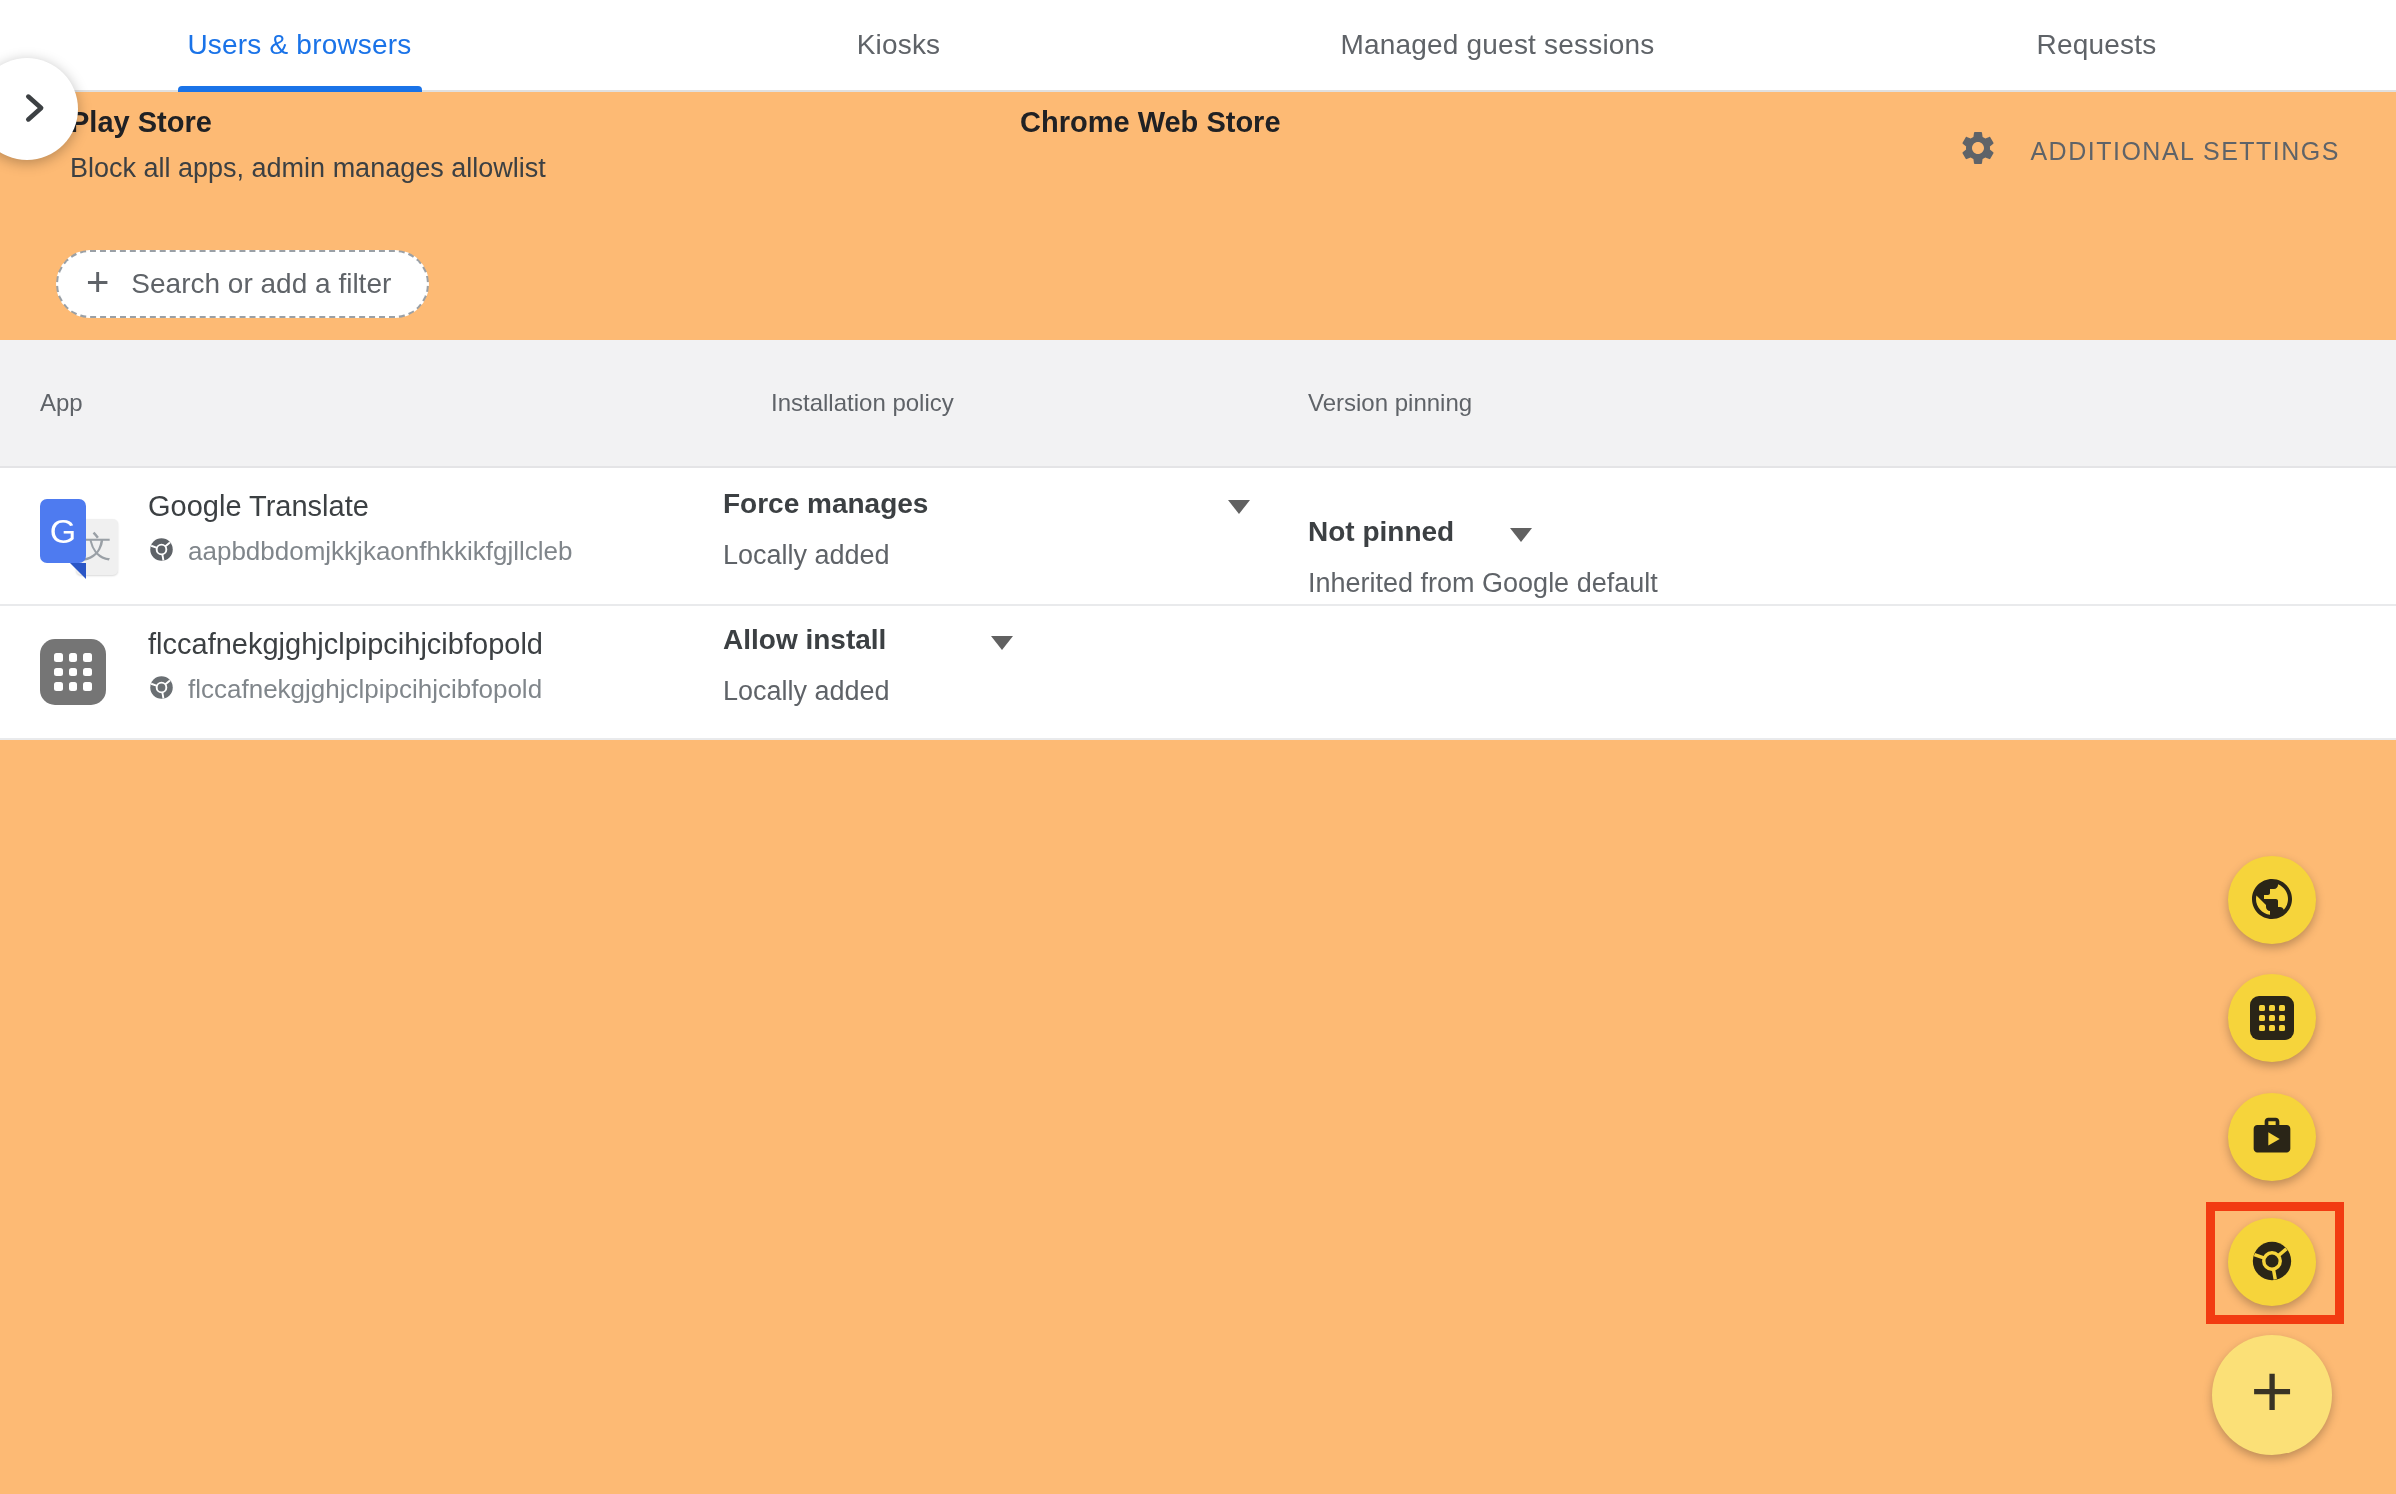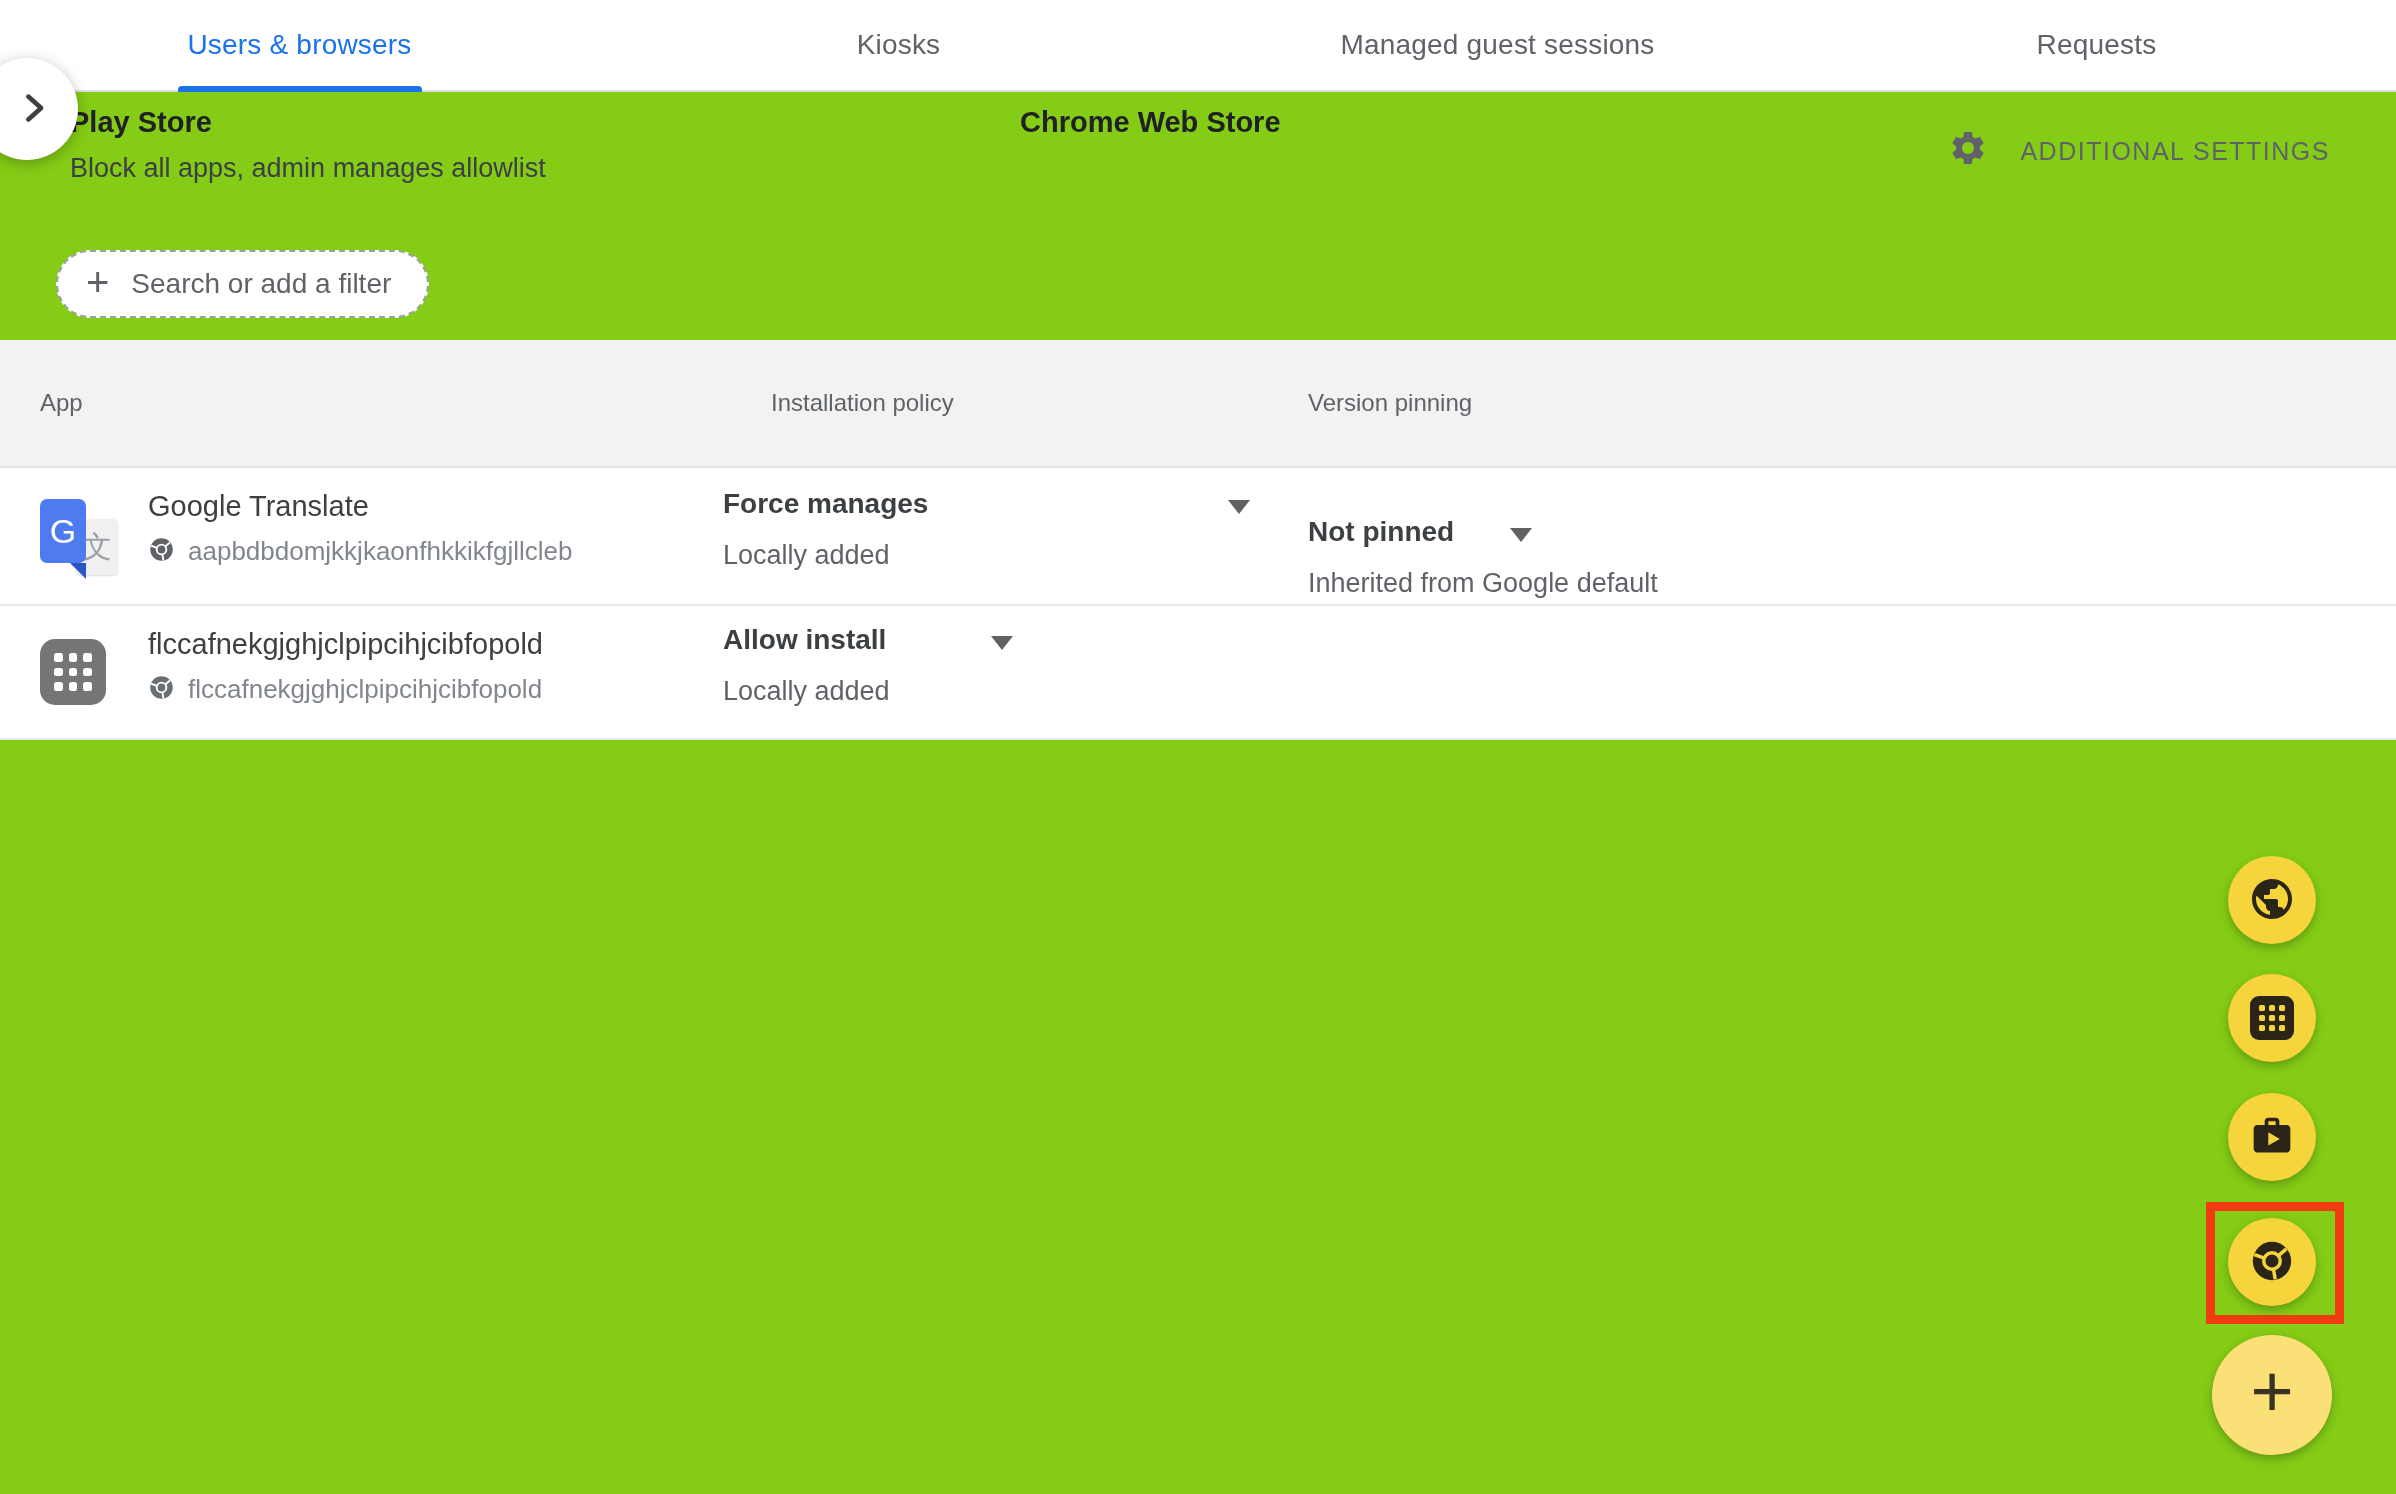--- a/index.html
+++ b/index.html
@@ -4,21 +4,21 @@
 <style>
   :root{
     --accent-blue:#1a73e8; --tab-inactive:#5f6368; --text-primary:#3c4043;
     --text-secondary:#5f6368; --text-tertiary:#80868b; --header-bg:#f2f2f3;
     --divider:#e9eaec; --fab-yellow:#f6d43b; --fab-plus-yellow:#fbe077;
     --fab-icon-dark:#2a2517; --highlight-red:#f23b11; --translate-blue:#4e7bf0;
   }
   *{margin:0;padding:0;box-sizing:border-box}
   html,body{width:2396px;height:1494px;overflow:hidden;background:#fff;
     font-family:"Liberation Sans", sans-serif;}
-  .app{position:relative;width:2396px;height:1494px;background:#84cc16;}
+  .app{position:relative;width:2396px;height:1494px;background:#fdba74;}
 
   
   .tabbar{position:absolute;left:0;top:0;width:2396px;height:92px;display:flex;
     border-bottom:2px solid #e0e0e0;background:#fff;}
   .tab{flex:1;display:flex;align-items:center;justify-content:center;position:relative;
     font-size:28px;font-weight:500;color:var(--tab-inactive);cursor:pointer;letter-spacing:.2px;}
   .tab.active{color:var(--accent-blue);}
   .tab.active .tab-underline{position:absolute;bottom:-2px;left:50%;margin-left:-122px;width:244px;height:6px;
     background:var(--accent-blue);border-radius:4px 4px 0 0;}
 
@@ -27,21 +27,21 @@
     background:#fff;border:none;box-shadow:0 3px 14px rgba(0,0,0,.28);z-index:5;cursor:pointer;
     display:flex;align-items:center;justify-content:center;}
   .expand-btn svg{margin-left:14px;}
 
   
   .store{position:absolute;top:108px;cursor:pointer;}
   .store.play{left:70px;}
   .store.chrome{left:1020px;}
   .store-title{font-size:29px;font-weight:700;color:#202124;line-height:1.0;}
   .store-sub{font-size:27px;color:var(--text-primary);margin-top:16px;}
-  .additional{position:absolute;right:66px;top:128px;display:flex;align-items:center;gap:32px;
+  .additional{position:absolute;right:56px;top:128px;display:flex;align-items:center;gap:32px;
     background:none;border:none;cursor:pointer;color:var(--text-secondary);
     font-family:"Liberation Sans",sans-serif;font-size:25px;font-weight:500;letter-spacing:1.5px;}
 
   
   .filter-chip{position:absolute;left:56px;top:250px;height:68px;padding:0 36px 0 28px;
     display:inline-flex;align-items:center;gap:22px;border:2px dashed #9aa0a6;border-radius:36px;
     color:var(--text-secondary);font-size:28px;cursor:pointer;background:#fff;}
   .chip-plus{font-size:40px;font-weight:400;color:var(--text-secondary);line-height:1;margin-top:-4px;}
 
   

